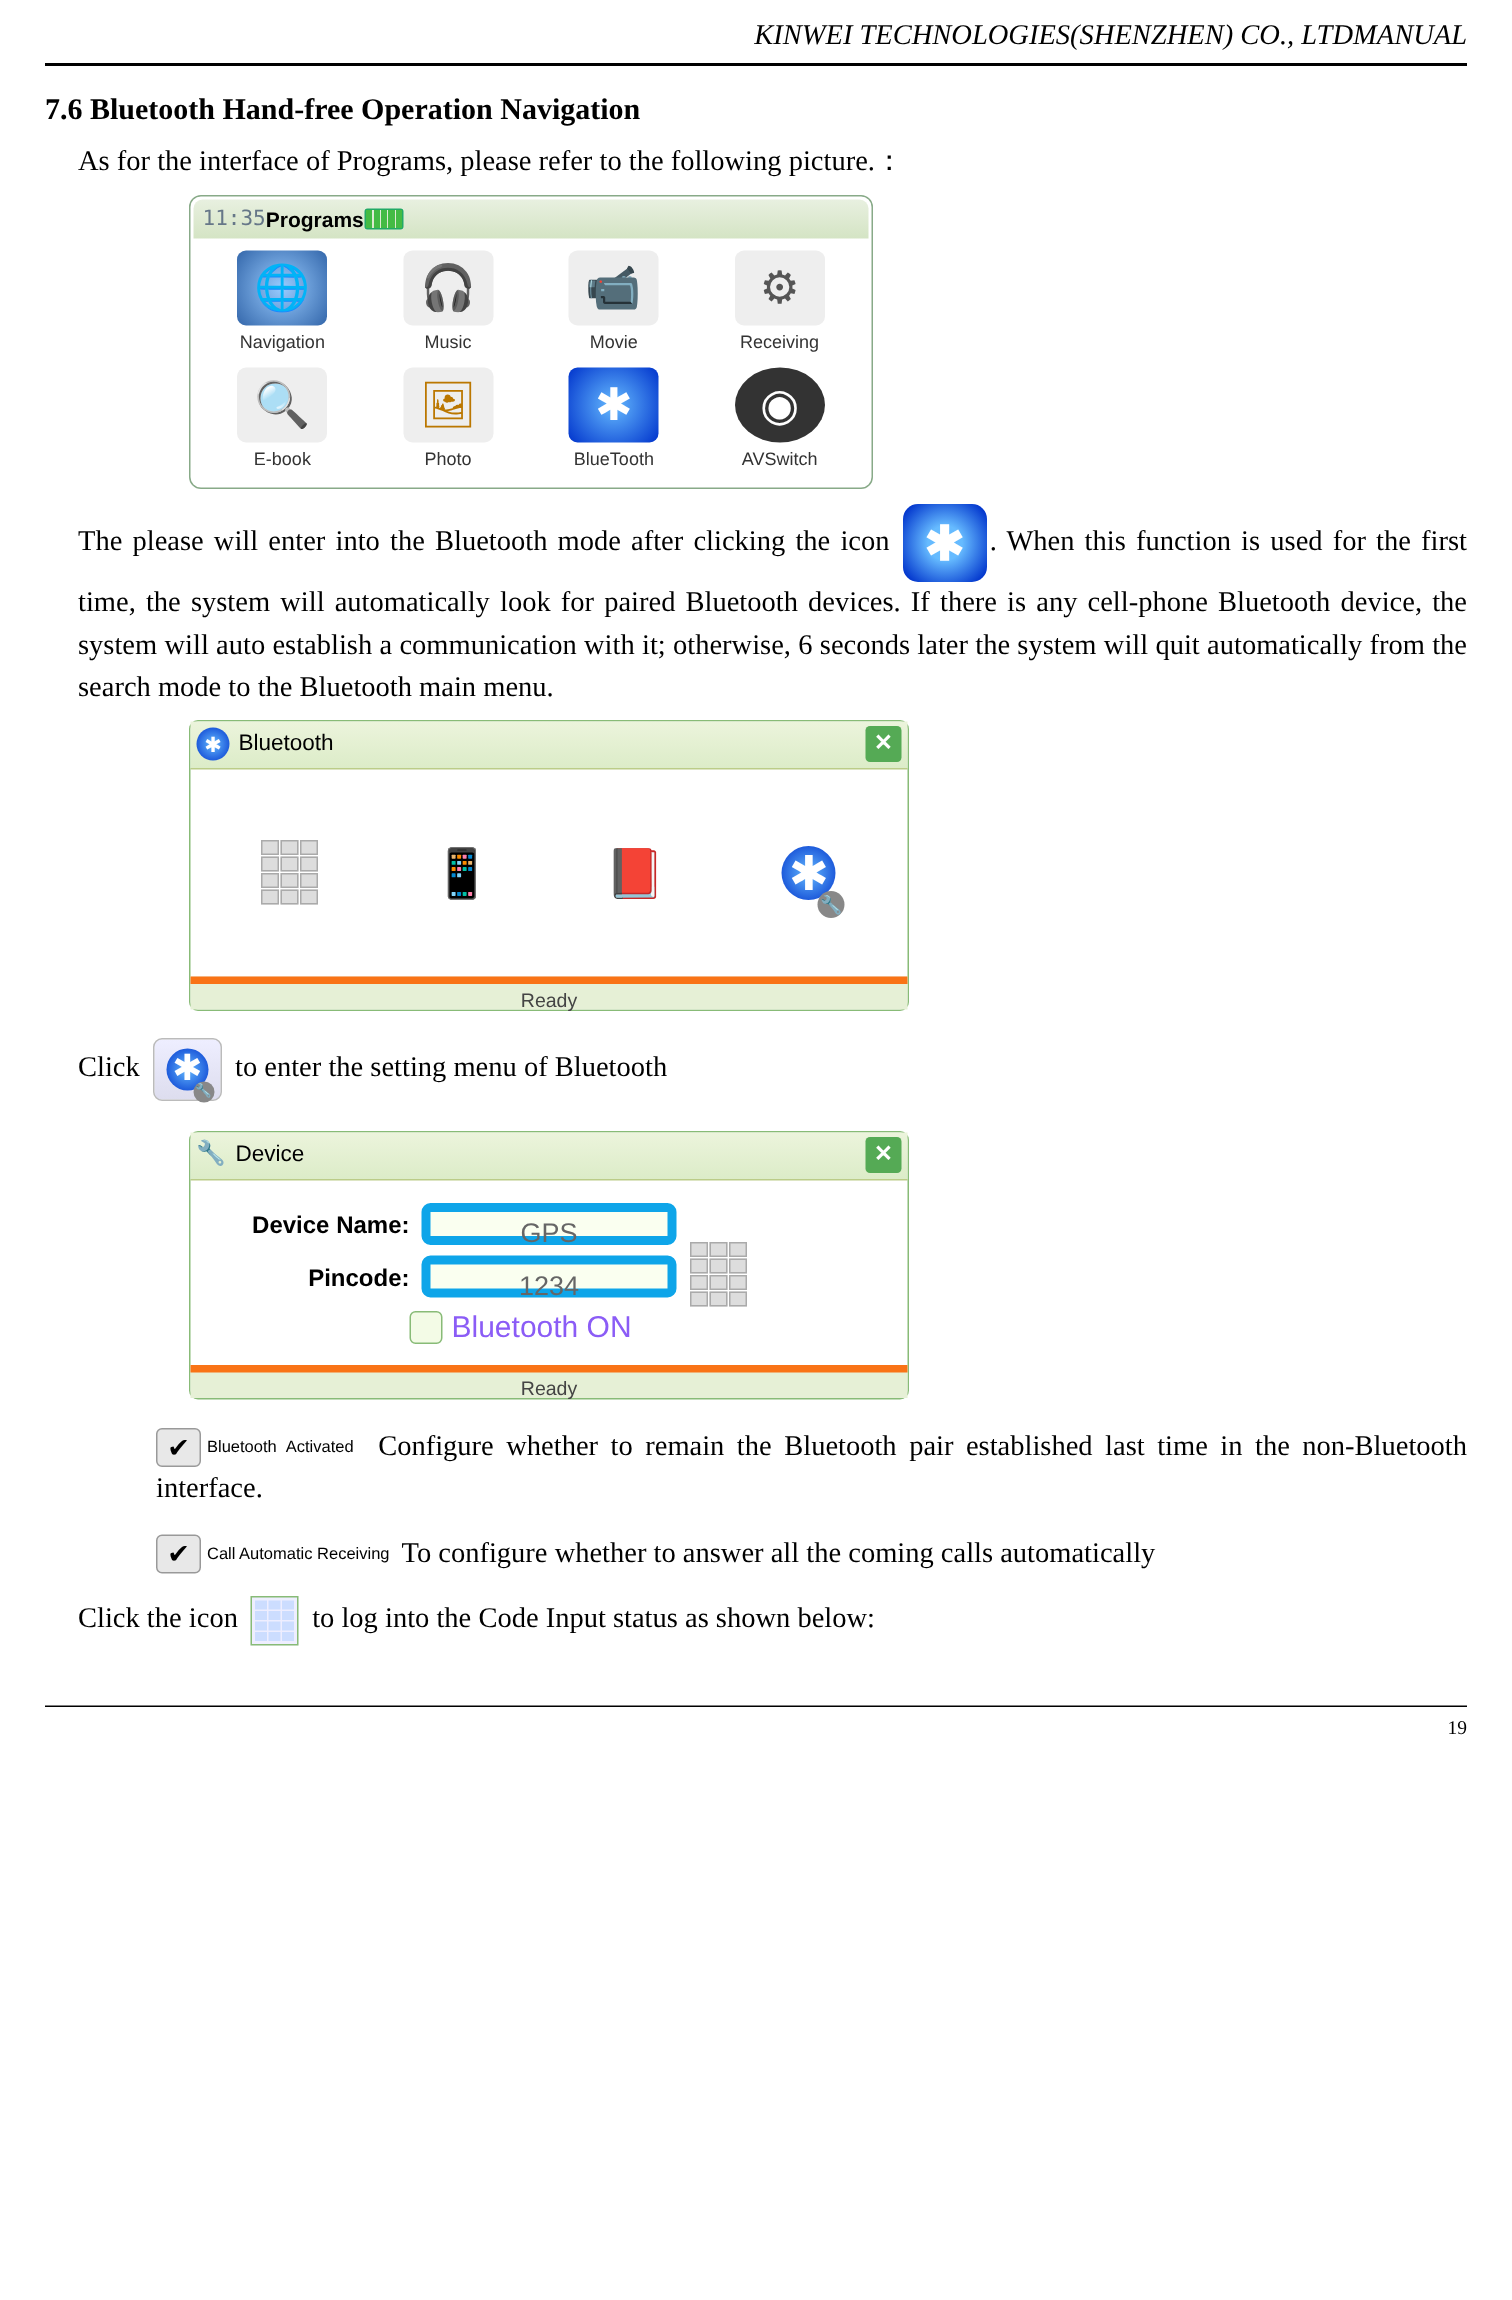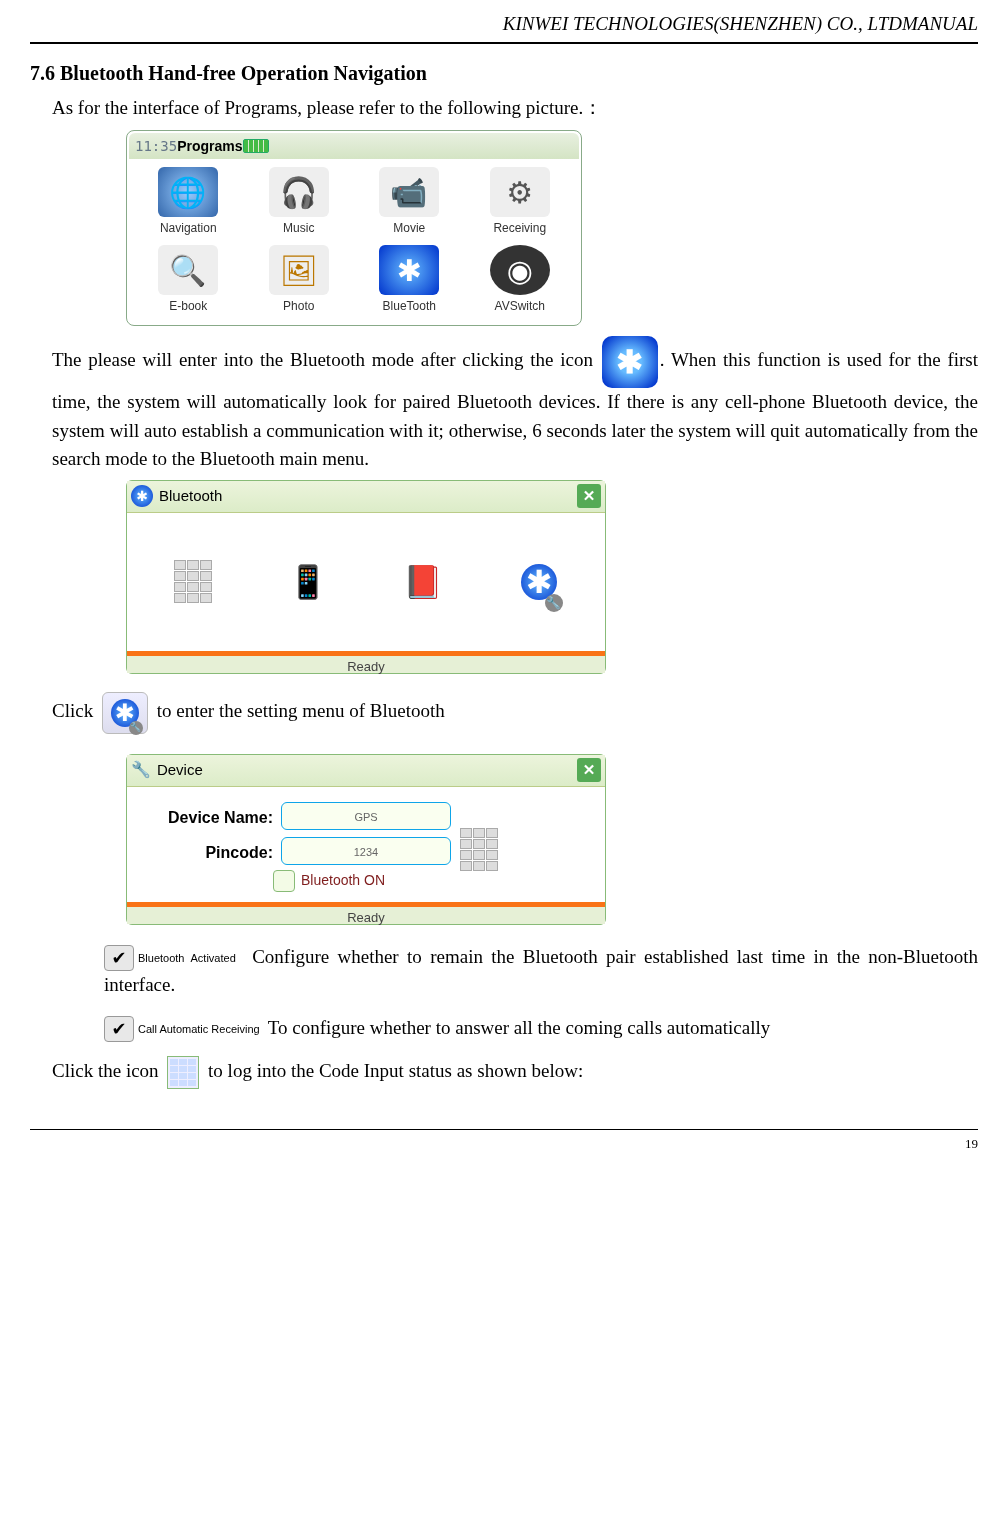--- a/index.html
+++ b/index.html
@@ -113,24 +113,24 @@
       font-size:32px;
     }
     .keypad-mini{display:grid;grid-template-columns:repeat(3,12px);grid-template-rows:repeat(4,10px);gap:1px;}
     .keypad-mini span{background:#ddd;border:1px solid #aaa;font-size:6px;}
     .bt-status{height:22px;text-align:center;background:#e6f0d6;font-size:13px;font-family:Arial,sans-serif;line-height:22px;color:#444;border-top:5px solid #f97316;}
 
     
     .setting-body{padding:10px 16px;}
     .setting-row{display:flex;align-items:flex-end;margin:5px 0;gap:8px;}
     .setting-label{font-family:Arial,sans-serif;font-weight:bold;font-size:16px;width:130px;text-align:right;}
-    .setting-input{border:1px solid #0ea5e9;border-radius:6px;width:170px;height:28px;text-align:center;color:#666;font-family:Arial,sans-serif;font-size:11px;line-height:28px;background:#fafff0;}
+    .setting-input{border:6px solid #0ea5e9;border-radius:6px;width:170px;height:28px;text-align:center;color:#666;font-family:Arial,sans-serif;font-size:18px;line-height:28px;background:#fafff0;}
     .keypad-btn{width:40px;height:30px;}
     .keypad-btn .keypad-mini span{font-size:5px;}
-    .setting-sub{margin-left:130px;display:flex;align-items:center;gap:6px;font-family:Arial,sans-serif;font-size:14px;color:#7f1d1d;}
+    .setting-sub{margin-left:130px;display:flex;align-items:center;gap:6px;font-family:Arial,sans-serif;font-size:20px;color:#8b5cf6;}
     .chk{width:22px;height:22px;border:1px solid #8b7;border-radius:4px;background:#f3fbe6;}
 
     
     .chk-tick{
       display:inline-flex;width:30px;height:26px;border:1px solid #999;border-radius:4px;background:#e8e8e8;align-items:center;justify-content:center;font-size:18px;vertical-align:middle;margin-right:4px;
     }
     .chk-lbl{display:inline;font-family:Arial,sans-serif;font-size:11px;vertical-align:middle;margin-right:8px;}
     .inline-icon-keypad{
       display:inline-grid;grid-template-columns:repeat(3,8px);grid-template-rows:repeat(4,6px);gap:1px;
       vertical-align:middle;margin:0 4px;border:1px solid #8b7;padding:2px;background:#eef;

